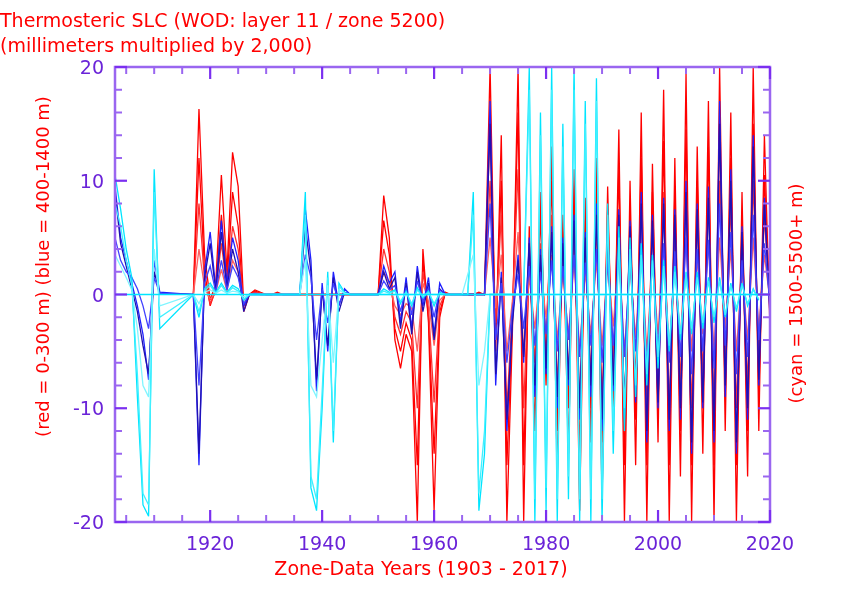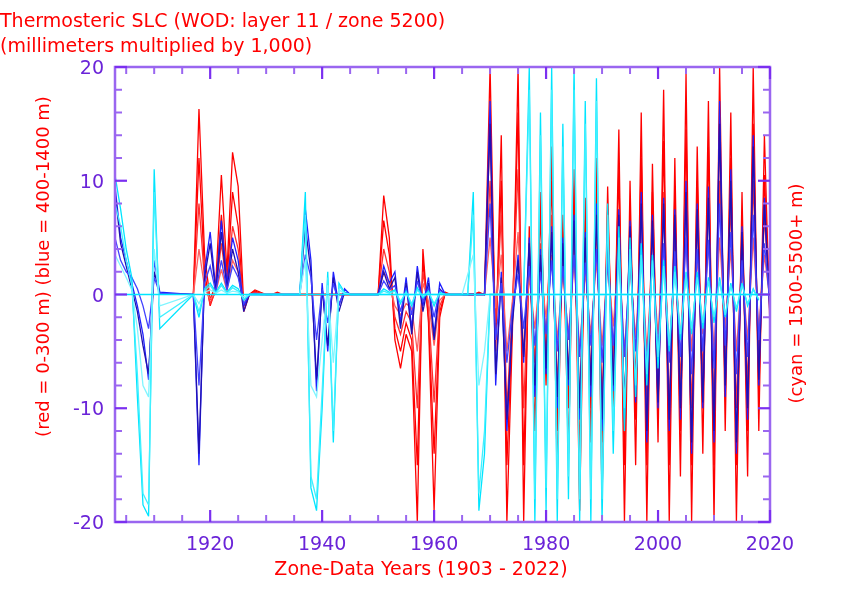--- a/index.html
+++ b/index.html
@@ -101,24 +101,24 @@
     stroke-linecap: butt;
   }
 </style>
 </head>
 <body>
 
 <div id="figure">
 
   <div class="title-block">
     <span class="title-line">Thermosteric SLC (WOD: layer 11 / zone 5200)</span>
-    <span class="title-line">(millimeters multiplied by 1,000)</span>
+    <span class="title-line">(millimeters multiplied by 2,000)</span>
   </div>
 
-  <div class="xlabel">Zone-Data Years (1903 - 2022)</div>
+  <div class="xlabel">Zone-Data Years (1903 - 2017)</div>
 
   <div class="ylabel-left">(red = 0-300 m)  (blue = 400-1400 m)</div>
 
   <div class="ylabel-right">(cyan = 1500-5500+ m)</div>
 
   <svg id="plot" width="842" height="595">
     <g id="series-layer" clip-path="url(#boxclip)">
         <path d="M193.38 294.50 L198.97 109.09 L204.57 254.69 L210.17 300.19 L215.77 283.13 L221.37 175.06 L226.97 271.75 L232.56 152.31 L238.16 186.44 L243.76 305.88 L249.36 294.50 L254.96 289.95 L260.56 292.23 L266.15 294.50 L271.75 294.50 L277.35 292.23 L282.95 294.50 L378.12 294.50 L383.72 195.54 L389.32 237.63 L394.91 340.00 L400.51 368.44 L406.11 334.31 L411.71 351.38 L417.31 522.00 L422.91 249.00 L428.50 322.94 L434.10 510.63 L439.70 317.25 L445.30 292.23 L450.90 294.50 L456.50 294.50 L462.09 294.50 L467.69 294.50 L473.29 294.50 L478.89 292.23 L484.49 294.50 L490.09 67.00 L495.68 351.38 L501.28 135.25 L506.88 522.00 L512.48 328.63 L518.08 67.00 L523.68 522.00 L529.27 226.25 L534.87 431.00 L540.47 192.13 L546.07 385.50 L551.67 146.63 L557.26 476.50 L562.86 214.88 L568.46 453.75 L574.06 169.38 L579.66 510.63 L585.26 197.81 L590.85 442.38 L596.45 158.00 L602.05 499.25 L607.65 186.44 L613.25 419.63 L618.85 129.56 L624.44 522.00 L630.04 180.75 L635.64 465.13 L641.24 112.50 L646.84 522.00 L652.44 163.69 L658.03 442.38 L663.63 89.75 L669.23 522.00 L674.83 158.00 L680.43 476.50 L686.03 72.69 L691.62 522.00 L697.22 146.63 L702.82 453.75 L708.42 101.13 L714.02 522.00 L719.62 67.00 L725.21 431.00 L730.81 112.50 L736.41 522.00 L742.01 192.13 L747.61 476.50 L753.21 67.00 L758.80 431.00 L764.40 135.25 L770.00 328.63 " stroke="#ff0000" class="series-path"></path>
         <path d="M193.38 294.50 L198.97 158.00 L204.57 271.75 L210.17 305.88 L215.77 288.81 L221.37 214.88 L226.97 283.13 L232.56 192.13 L238.16 226.25 L243.76 311.56 L249.36 294.50 L254.96 291.09 L260.56 293.36 L266.15 294.50 L271.75 294.50 L277.35 293.36 L282.95 294.50 L378.12 294.50 L383.72 220.56 L389.32 254.69 L394.91 328.63 L400.51 351.38 L406.11 322.94 L411.71 340.00 L417.31 465.13 L422.91 260.38 L428.50 317.25 L434.10 453.75 L439.70 311.56 L445.30 293.36 L450.90 294.50 L456.50 294.50 L462.09 294.50 L467.69 294.50 L473.29 294.50 L478.89 293.36 L484.49 294.50 L490.09 123.88 L495.68 340.00 L501.28 180.75 L506.88 465.13 L512.48 317.25 L518.08 112.50 L523.68 465.13 L529.27 243.31 L534.87 396.88 L540.47 214.88 L546.07 362.75 L551.67 180.75 L557.26 431.00 L562.86 231.94 L568.46 408.25 L574.06 197.81 L579.66 453.75 L585.26 220.56 L590.85 408.25 L596.45 192.13 L602.05 442.38 L607.65 209.19 L613.25 385.50 L618.85 169.38 L624.44 465.13 L630.04 209.19 L635.64 419.63 L641.24 158.00 L646.84 465.13 L652.44 192.13 L658.03 408.25 L663.63 140.94 L669.23 465.13 L674.83 192.13 L680.43 431.00 L686.03 129.56 L691.62 465.13 L697.22 180.75 L702.82 408.25 L708.42 146.63 L714.02 465.13 L719.62 123.88 L725.21 396.88 L730.81 158.00 L736.41 465.13 L742.01 214.88 L747.61 431.00 L753.21 123.88 L758.80 396.88 L764.40 175.06 L770.00 317.25 " stroke="#ff0000" class="series-path"></path>
         <path d="M193.38 294.50 L198.97 203.50 L204.57 280.85 L210.17 303.60 L215.77 291.09 L221.37 243.31 L226.97 287.67 L232.56 226.25 L238.16 249.00 L243.76 305.88 L249.36 294.50 L254.96 292.23 L260.56 293.36 L266.15 294.50 L271.75 294.50 L277.35 293.36 L282.95 294.50 L378.12 294.50 L383.72 249.00 L389.32 271.75 L394.91 317.25 L400.51 334.31 L406.11 311.56 L411.71 322.94 L417.31 408.25 L422.91 271.75 L428.50 308.15 L434.10 402.56 L439.70 305.88 L445.30 293.36 L450.90 294.50 L456.50 294.50 L462.09 294.50 L467.69 294.50 L473.29 294.50 L478.89 293.36 L484.49 294.50 L490.09 180.75 L495.68 322.94 L501.28 214.88 L506.88 408.25 L512.48 305.88 L518.08 169.38 L523.68 408.25 L529.27 260.38 L534.87 362.75 L540.47 243.31 L546.07 340.00 L551.67 214.88 L557.26 385.50 L562.86 254.69 L568.46 374.13 L574.06 231.94 L579.66 402.56 L585.26 249.00 L590.85 374.13 L596.45 226.25 L602.05 396.88 L607.65 237.63 L613.25 357.06 L618.85 209.19 L624.44 408.25 L630.04 237.63 L635.64 379.81 L641.24 203.50 L646.84 408.25 L652.44 226.25 L658.03 374.13 L663.63 192.13 L669.23 408.25 L674.83 226.25 L680.43 385.50 L686.03 180.75 L691.62 408.25 L697.22 220.56 L702.82 374.13 L708.42 192.13 L714.02 408.25 L719.62 180.75 L725.21 362.75 L730.81 203.50 L736.41 408.25 L742.01 243.31 L747.61 385.50 L753.21 180.75 L758.80 362.75 L764.40 214.88 L770.00 308.15 " stroke="#ff3030" class="series-path"></path>

